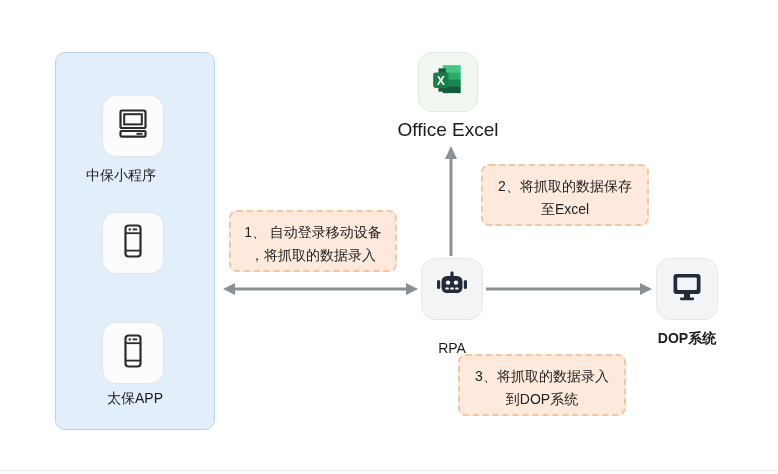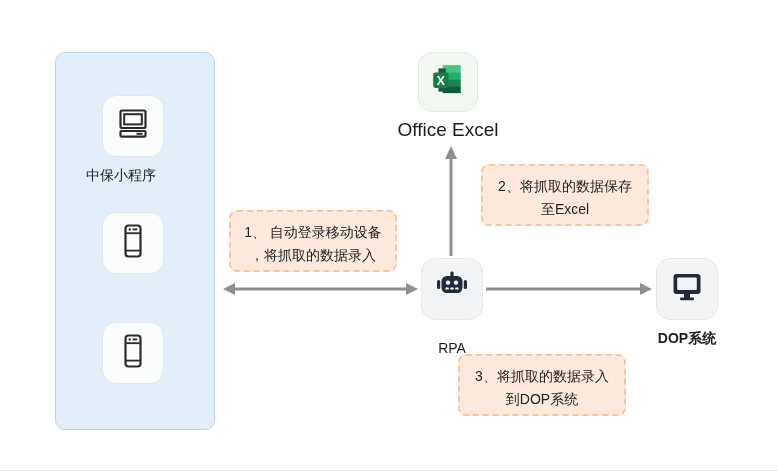--- a/index.html
+++ b/index.html
@@ -81,20 +81,21 @@
     <span>
       <svg width="40" height="40" viewBox="0 0 40 40">
         <rect x="12.5" y="4.5" width="15" height="31" rx="3" fill="none" stroke="#2b2b2b" stroke-width="2.2"></rect>
         <line x1="12.5" y1="12.2" x2="27.5" y2="12.2" stroke="#2b2b2b" stroke-width="1.8"></line>
         <line x1="12.5" y1="29.6" x2="27.5" y2="29.6" stroke="#2b2b2b" stroke-width="1.8"></line>
         <circle cx="16.8" cy="8.4" r="1.2" fill="#2b2b2b"></circle>
         <line x1="19.6" y1="8.4" x2="24.2" y2="8.4" stroke="#2b2b2b" stroke-width="1.9"></line>
       </svg>
     </span>
   </div>
+  <div class="node-label" style="left:55px; top:389px; width:160px;">太保APP</div>
 
   <div class="card excel-card">
     <span>
       <svg width="36" height="34" viewBox="0 0 34 32">
         <rect x="12" y="2" width="17" height="6.6" fill="#42c585"></rect>
         <rect x="12" y="8.6" width="17" height="6.6" fill="#28ab6b"></rect>
         <rect x="12" y="15.2" width="17" height="6.6" fill="#188653"></rect>
         <rect x="12" y="21.8" width="17" height="6.6" fill="#0f5c38"></rect>
         <rect x="8" y="5" width="7" height="22" fill="#185c37"></rect>
         <rect x="3" y="9" width="14.5" height="14.5" rx="2" fill="#17804a"></rect>

